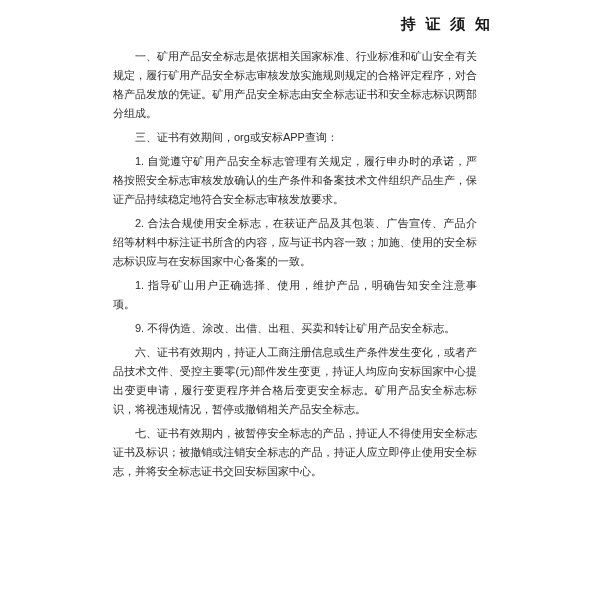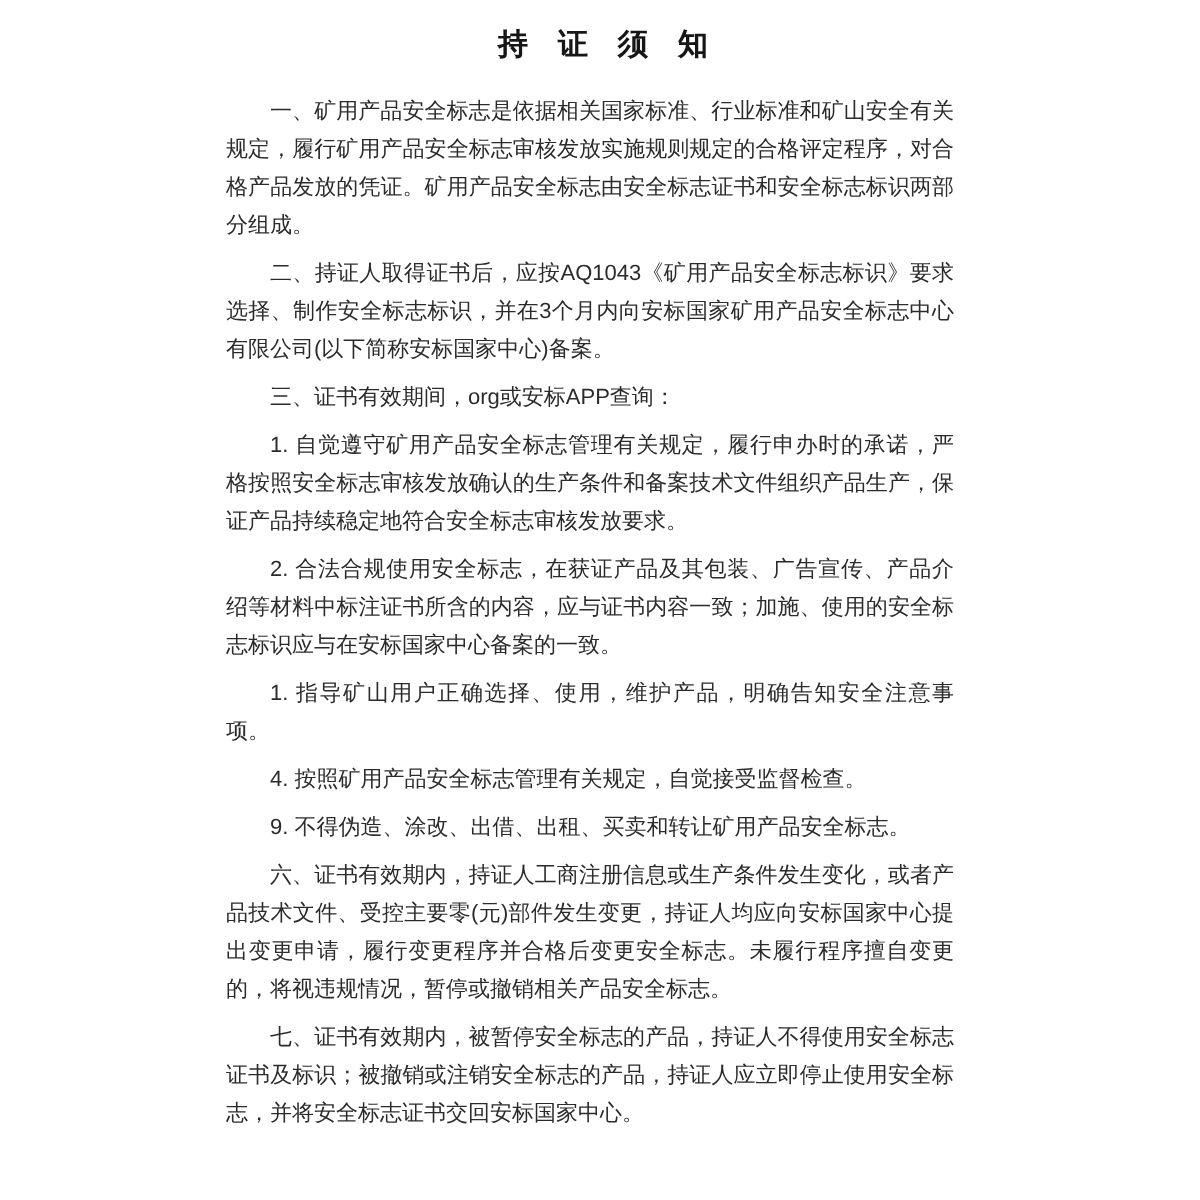--- a/index.html
+++ b/index.html
@@ -12,22 +12,22 @@
   }
   .doc-page {
     position: absolute;
     left: 113px;
     top: 14px;
     width: 380px;
     background: #ffffff;
   }
   .doc-title {
     margin: 0 0 13px 0;
-    text-align: center;
-    font-family: Liberation Mono, monospace;
+    text-align: right;
+    font-family: Liberation Serif, serif;
     font-size: 15px;
     line-height: 20px;
     font-weight: 700;
     letter-spacing: 3px;
     color: #161616;
   }
   .para {
     margin: 0 16px 5px 0;
     font-family: Liberation Sans, sans-serif;
     font-size: 11px;
@@ -37,22 +37,20 @@
     color: #2b2b2b;
   }
 </style>
 </head>
 <body>
 
 <div class="doc-page">
   <h1 class="doc-title">持 证 须 知</h1>
 
   <p class="para">一、矿用产品安全标志是依据相关国家标准、行业标准和矿山安全有关规定，履行矿用产品安全标志审核发放实施规则规定的合格评定程序，对合格产品发放的凭证。矿用产品安全标志由安全标志证书和安全标志标识两部分组成。</p>
-  <p class="para">二、持证人取得证书后，应按AQ1043《矿用产品安全标志标识》要求选择、制作安全标志标识，并在3个月内向安标国家矿用产品安全标志中心有限公司(以下简称安标国家中心)备案。</p>
   <p class="para">三、证书有效期间，org或安标APP查询：</p>
   <p class="para">1. 自觉遵守矿用产品安全标志管理有关规定，履行申办时的承诺，严格按照安全标志审核发放确认的生产条件和备案技术文件组织产品生产，保证产品持续稳定地符合安全标志审核发放要求。</p>
   <p class="para">2. 合法合规使用安全标志，在获证产品及其包装、广告宣传、产品介绍等材料中标注证书所含的内容，应与证书内容一致；加施、使用的安全标志标识应与在安标国家中心备案的一致。</p>
   <p class="para">1. 指导矿山用户正确选择、使用，维护产品，明确告知安全注意事项。</p>
-  <p class="para">4. 按照矿用产品安全标志管理有关规定，自觉接受监督检查。</p>
   <p class="para">9. 不得伪造、涂改、出借、出租、买卖和转让矿用产品安全标志。</p>
-  <p class="para">六、证书有效期内，持证人工商注册信息或生产条件发生变化，或者产品技术文件、受控主要零(元)部件发生变更，持证人均应向安标国家中心提出变更申请，履行变更程序并合格后变更安全标志。未履行程序擅自变更的，将视违规情况，暂停或撤销相关产品安全标志。</p>
+  <p class="para">六、证书有效期内，持证人工商注册信息或生产条件发生变化，或者产品技术文件、受控主要零(元)部件发生变更，持证人均应向安标国家中心提出变更申请，履行变更程序并合格后变更安全标志。矿用产品安全标志标识，将视违规情况，暂停或撤销相关产品安全标志。</p>
   <p class="para">七、证书有效期内，被暂停安全标志的产品，持证人不得使用安全标志证书及标识；被撤销或注销安全标志的产品，持证人应立即停止使用安全标志，并将安全标志证书交回安标国家中心。</p>
 </div>
 
 </body></html>

